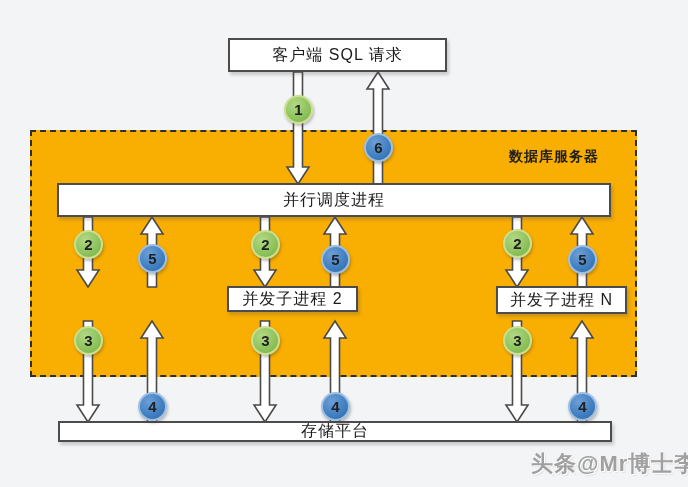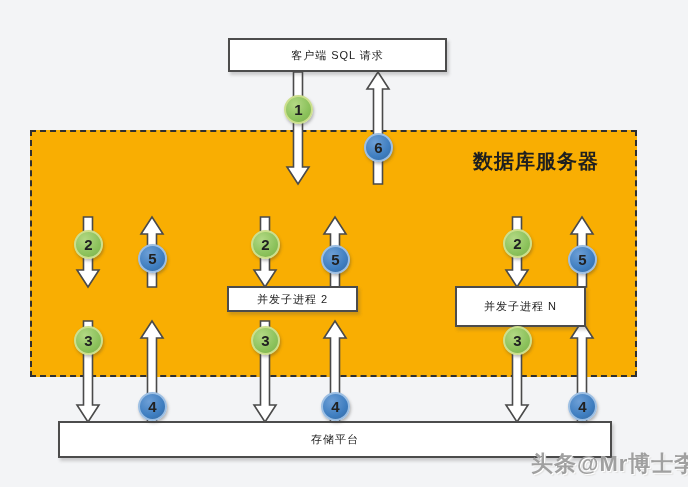--- a/index.html
+++ b/index.html
@@ -19,21 +19,21 @@
     left: 30px; top: 130px;
     width: 607px; height: 247px;
     box-sizing: border-box;
     background: var(--server-bg, #f9ae02);
     border: 2.5px dashed #2f2f2f;
     z-index: 1;
   }
   .server-label {
     position: absolute;
     top: 16px; right: 36px;
-    font-size: 20px;
+    font-size: 14px;
     font-weight: 600;
     color: #1f1f1f;
     letter-spacing: 1px;
   }
   #arrow-layer {
     position: absolute;
     left: 0; top: 0;
     z-index: 2;
     pointer-events: none;
   }
@@ -44,21 +44,21 @@
     stroke-linejoin: miter;
   }
   .box {
     position: absolute;
     box-sizing: border-box;
     background: #ffffff;
     border: 2px solid #4c4c4c;
     display: flex;
     align-items: center;
     justify-content: center;
-    font-size: 11px;
+    font-size: 16px;
     color: #1b1b1b;
     letter-spacing: 1px;
     z-index: 3;
     box-shadow: 2px 3px 3px rgba(80,80,80,0.25);
   }
   .badge {
     position: absolute;
     width: 29px; height: 29px;
     box-sizing: border-box;
     border-radius: 50%;
@@ -113,25 +113,26 @@
       <path d="M 83.5 321 L 83.5 405 L 77 405 L 88 422 L 99 405 L 92.5 405 L 92.5 321 Z"></path>
       <path d="M 147.5 422 L 147.5 338 L 141 338 L 152 321 L 163 338 L 156.5 338 L 156.5 422 Z"></path>
       <path d="M 260.5 321 L 260.5 405 L 254 405 L 265 422 L 276 405 L 269.5 405 L 269.5 321 Z"></path>
       <path d="M 330.5 422 L 330.5 338 L 324 338 L 335 321 L 346 338 L 339.5 338 L 339.5 422 Z"></path>
       <path d="M 512.5 321 L 512.5 405 L 506 405 L 517 422 L 528 405 L 521.5 405 L 521.5 321 Z"></path>
       <path d="M 577.5 422 L 577.5 338 L 571 338 L 582 321 L 593 338 L 586.5 338 L 586.5 422 Z"></path>
     </svg>
 
   <div class="box" style="left:228px;top:38px;width:219px;height:34px">客户端 SQL 请求</div>
 
+  <div class="box" style="left:57px;top:183px;width:554px;height:34px">并行调度进程</div>
 
   <div class="box" style="left:227px;top:286px;width:131px;height:26px">并发子进程 2</div>
-  <div class="box" style="left:455px;top:286px;width:131px;height:41px">并发子进程 N</div>
+  <div class="box" style="left:496px;top:286px;width:131px;height:28px">并发子进程 N</div>
 
-  <div class="box" style="left:58px;top:421px;width:554px;height:37px">存储平台</div>
+  <div class="box" style="left:58px;top:421px;width:554px;height:21px">存储平台</div>
 
   <div class="badge green" style="left:284px;top:95px">1</div>
   <div class="badge blue" style="left:364px;top:133px">6</div>
 
   <div class="badge green" style="left:74px;top:230px">2</div>
   <div class="badge blue" style="left:138px;top:244px">5</div>
   <div class="badge green" style="left:251px;top:230px">2</div>
   <div class="badge blue" style="left:321px;top:245px">5</div>
   <div class="badge green" style="left:503px;top:229px">2</div>
   <div class="badge blue" style="left:568px;top:245px">5</div>

